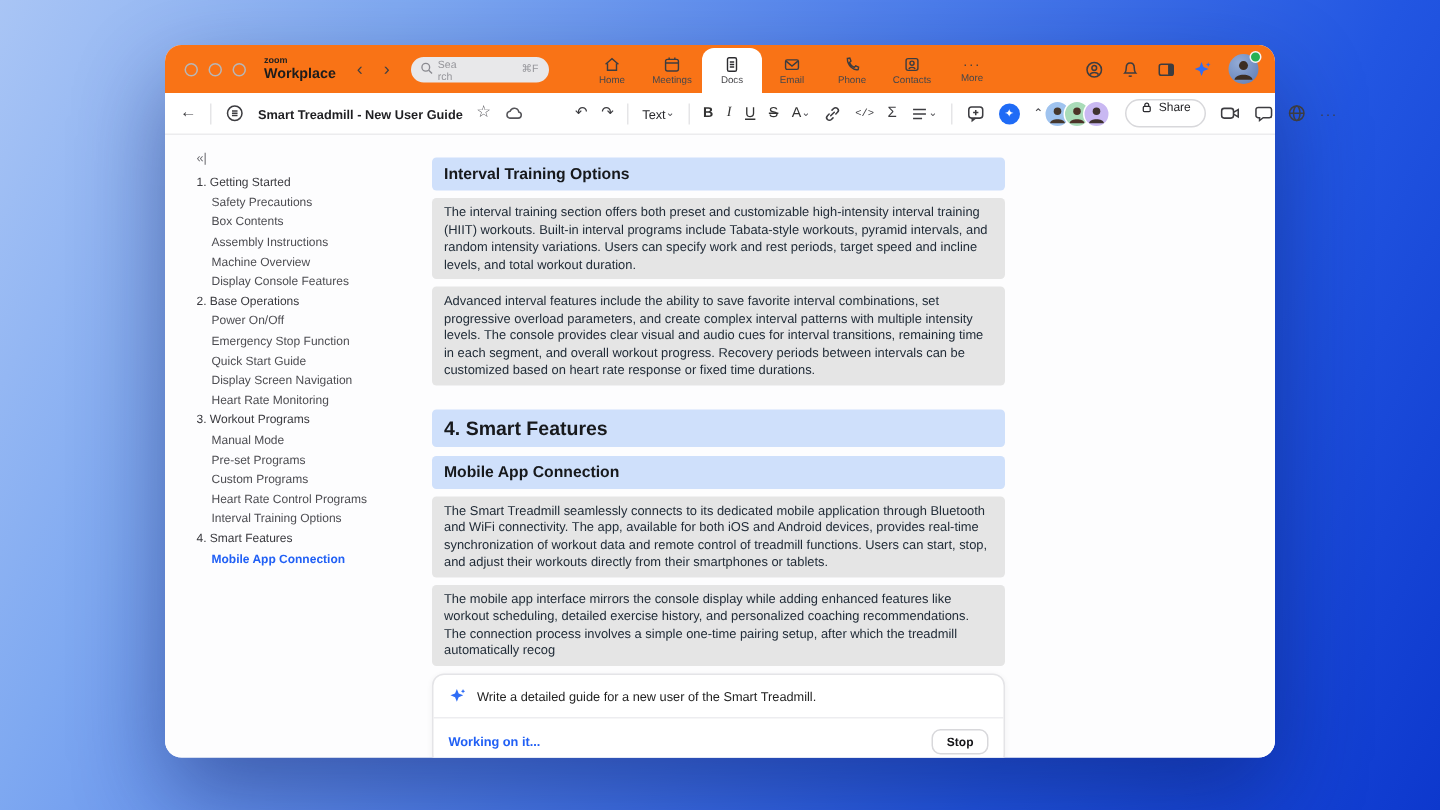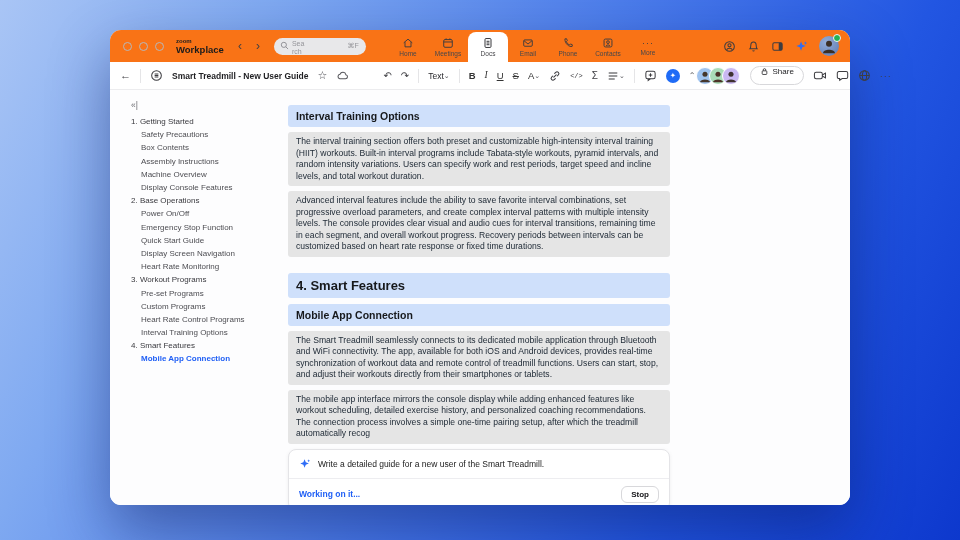--- a/index.html
+++ b/index.html
@@ -301,20 +301,21 @@
       <div class="ol-item lvl2">Assembly Instructions</div>
       <div class="ol-item lvl2">Machine Overview</div>
       <div class="ol-item lvl2">Display Console Features</div>
       <div class="ol-item lvl1">2. Base Operations</div>
       <div class="ol-item lvl2">Power On/Off</div>
       <div class="ol-item lvl2">Emergency Stop Function</div>
       <div class="ol-item lvl2">Quick Start Guide</div>
       <div class="ol-item lvl2">Display Screen Navigation</div>
       <div class="ol-item lvl2">Heart Rate Monitoring</div>
       <div class="ol-item lvl1">3. Workout Programs</div>
+      <div class="ol-item lvl2">Manual Mode</div>
       <div class="ol-item lvl2">Pre-set Programs</div>
       <div class="ol-item lvl2">Custom Programs</div>
       <div class="ol-item lvl2">Heart Rate Control Programs</div>
       <div class="ol-item lvl2">Interval Training Options</div>
       <div class="ol-item lvl1">4. Smart Features</div>
       <div class="ol-item lvl2 active">Mobile App Connection</div>
     </div>
 
     <div class="main">
       <div class="sec-h2">Interval Training Options</div>

